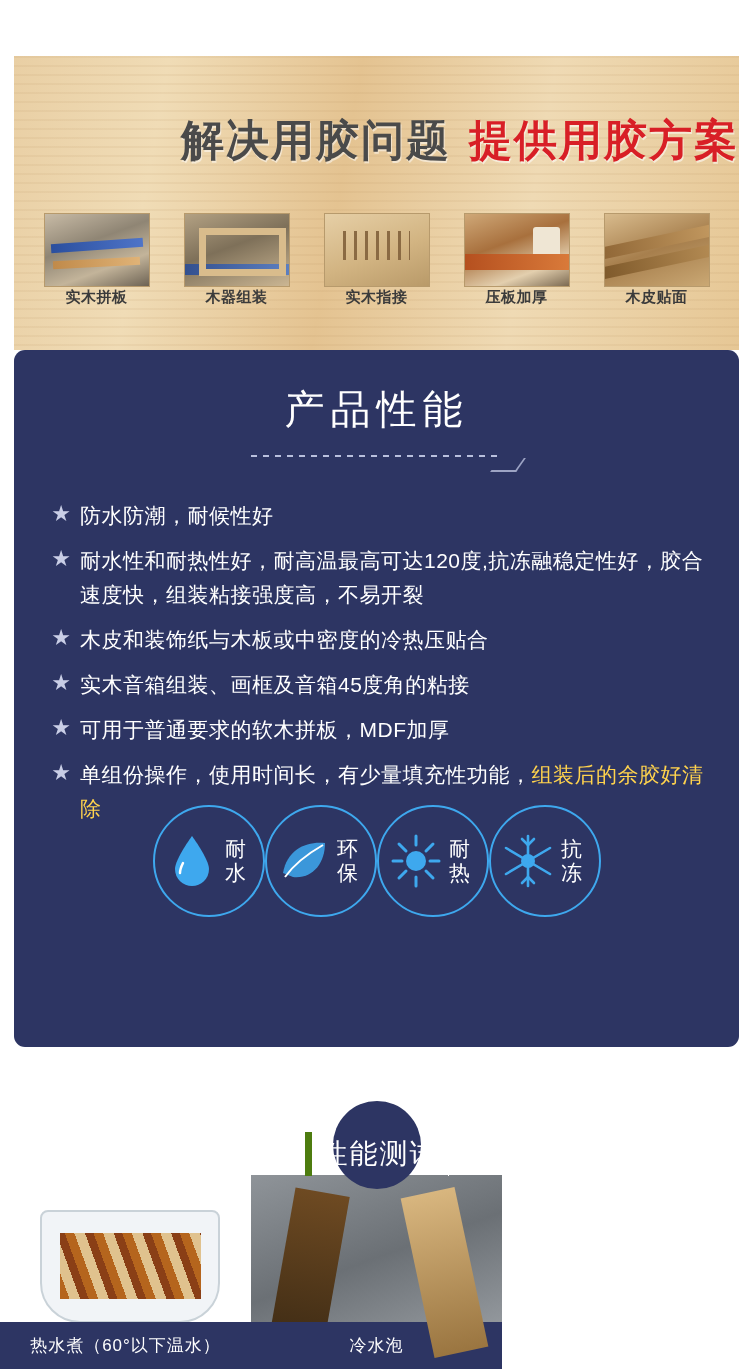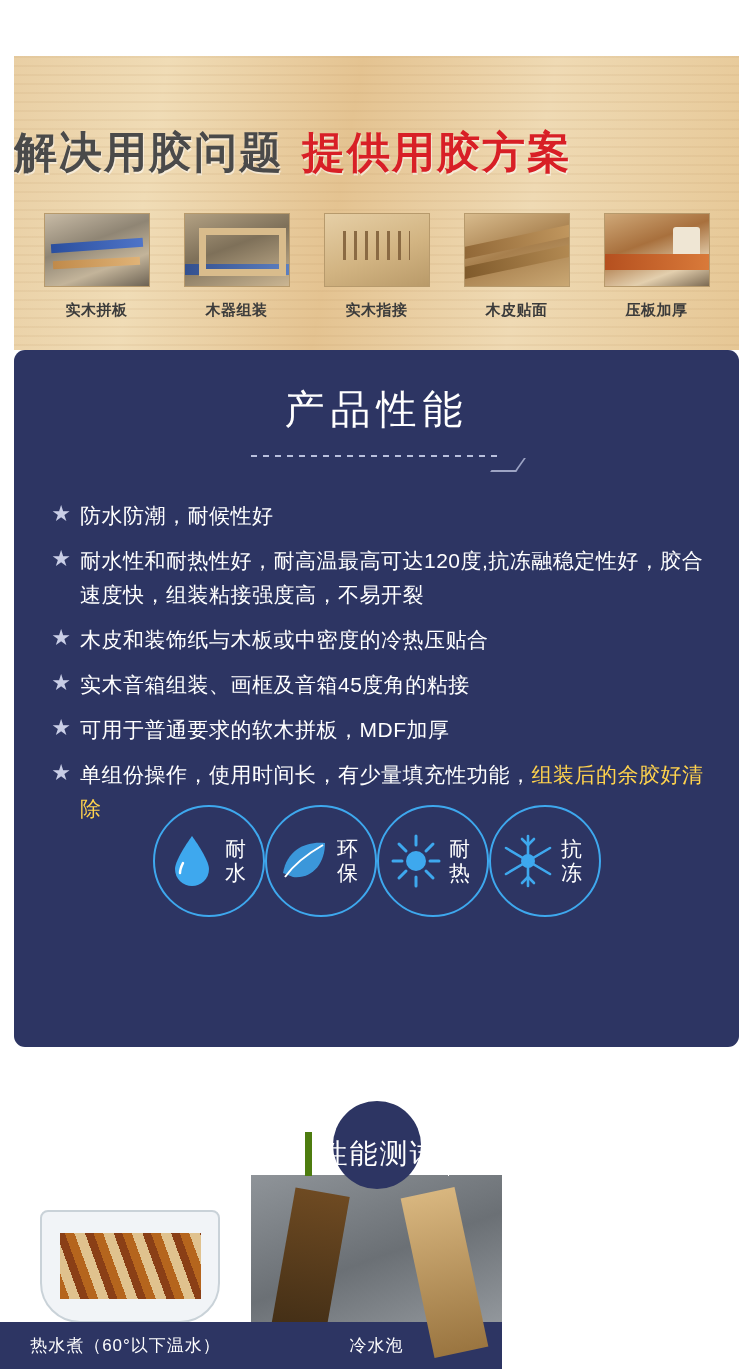--- a/index.html
+++ b/index.html
@@ -30,24 +30,24 @@
         rgba(180,140,90,0.10) 0px,
         rgba(180,140,90,0.10) 2px,
         rgba(255,255,255,0.0) 2px,
         rgba(255,255,255,0.0) 9px
       ),
       linear-gradient(100deg, #e9cfa4 0%, #f0dcb6 20%, #e4c391 45%, #efdab4 70%, #e6c795 100%);
     overflow: hidden;
   }
   .banner-title {
     position: absolute;
-    top: 68px;
+    top: 56px;
     left: 0;
     width: 100%;
-    text-align: left;
+    text-align: right;
     white-space: nowrap;
   }
   .banner-title .t1 {
     font-size: 43px;
     font-weight: bold;
     color: #4a4a4a;
     letter-spacing: 2px;
     text-shadow: 1px 2px 0 rgba(255,255,255,0.5);
   }
   .banner-title .t2 {
@@ -70,21 +70,21 @@
   }
   .thumb-item { width: 106px; }
   .thumb-img {
     width: 106px;
     height: 74px;
     border: 1px solid #b79a6c;
     overflow: hidden;
     position: relative;
   }
   .thumb-cap {
-    margin-top: 14px;
+    margin-top: 1px;
     text-align: center;
     font-size: 15px;
     color: #3b3b3b;
     font-weight: bold;
     letter-spacing: 0.5px;
   }
   
   .ph1 { background: linear-gradient(160deg,#c8bba6 0%,#8f8574 40%,#c3b49a 70%,#6d6354 100%); }
   .ph1::after { content:""; position:absolute; left:6%; top:38%; width:88%; height:9px;
     background: linear-gradient(90deg,#2b4f9e,#4e74c8); transform: rotate(-4deg); }
@@ -314,26 +314,26 @@
       </div>
       <div class="thumb-item">
         <div class="thumb-img ph2"></div>
         <div class="thumb-cap">木器组装</div>
       </div>
       <div class="thumb-item">
         <div class="thumb-img ph3"></div>
         <div class="thumb-cap">实木指接</div>
       </div>
       <div class="thumb-item">
+        <div class="thumb-img ph4"></div>
+        <div class="thumb-cap">压板加厚</div>
+      </div>
+      <div class="thumb-item">
         <div class="thumb-img ph5"></div>
         <div class="thumb-cap">木皮贴面</div>
-      </div>
-      <div class="thumb-item">
-        <div class="thumb-img ph4"></div>
-        <div class="thumb-cap">压板加厚</div>
       </div>
     </div>
   </div>
 
   <div class="navy">
     <div class="perf-title">产品性能</div>
     <div class="title-underline"></div>
 
     <ul class="feature-list">
       <li class="feature-item">

